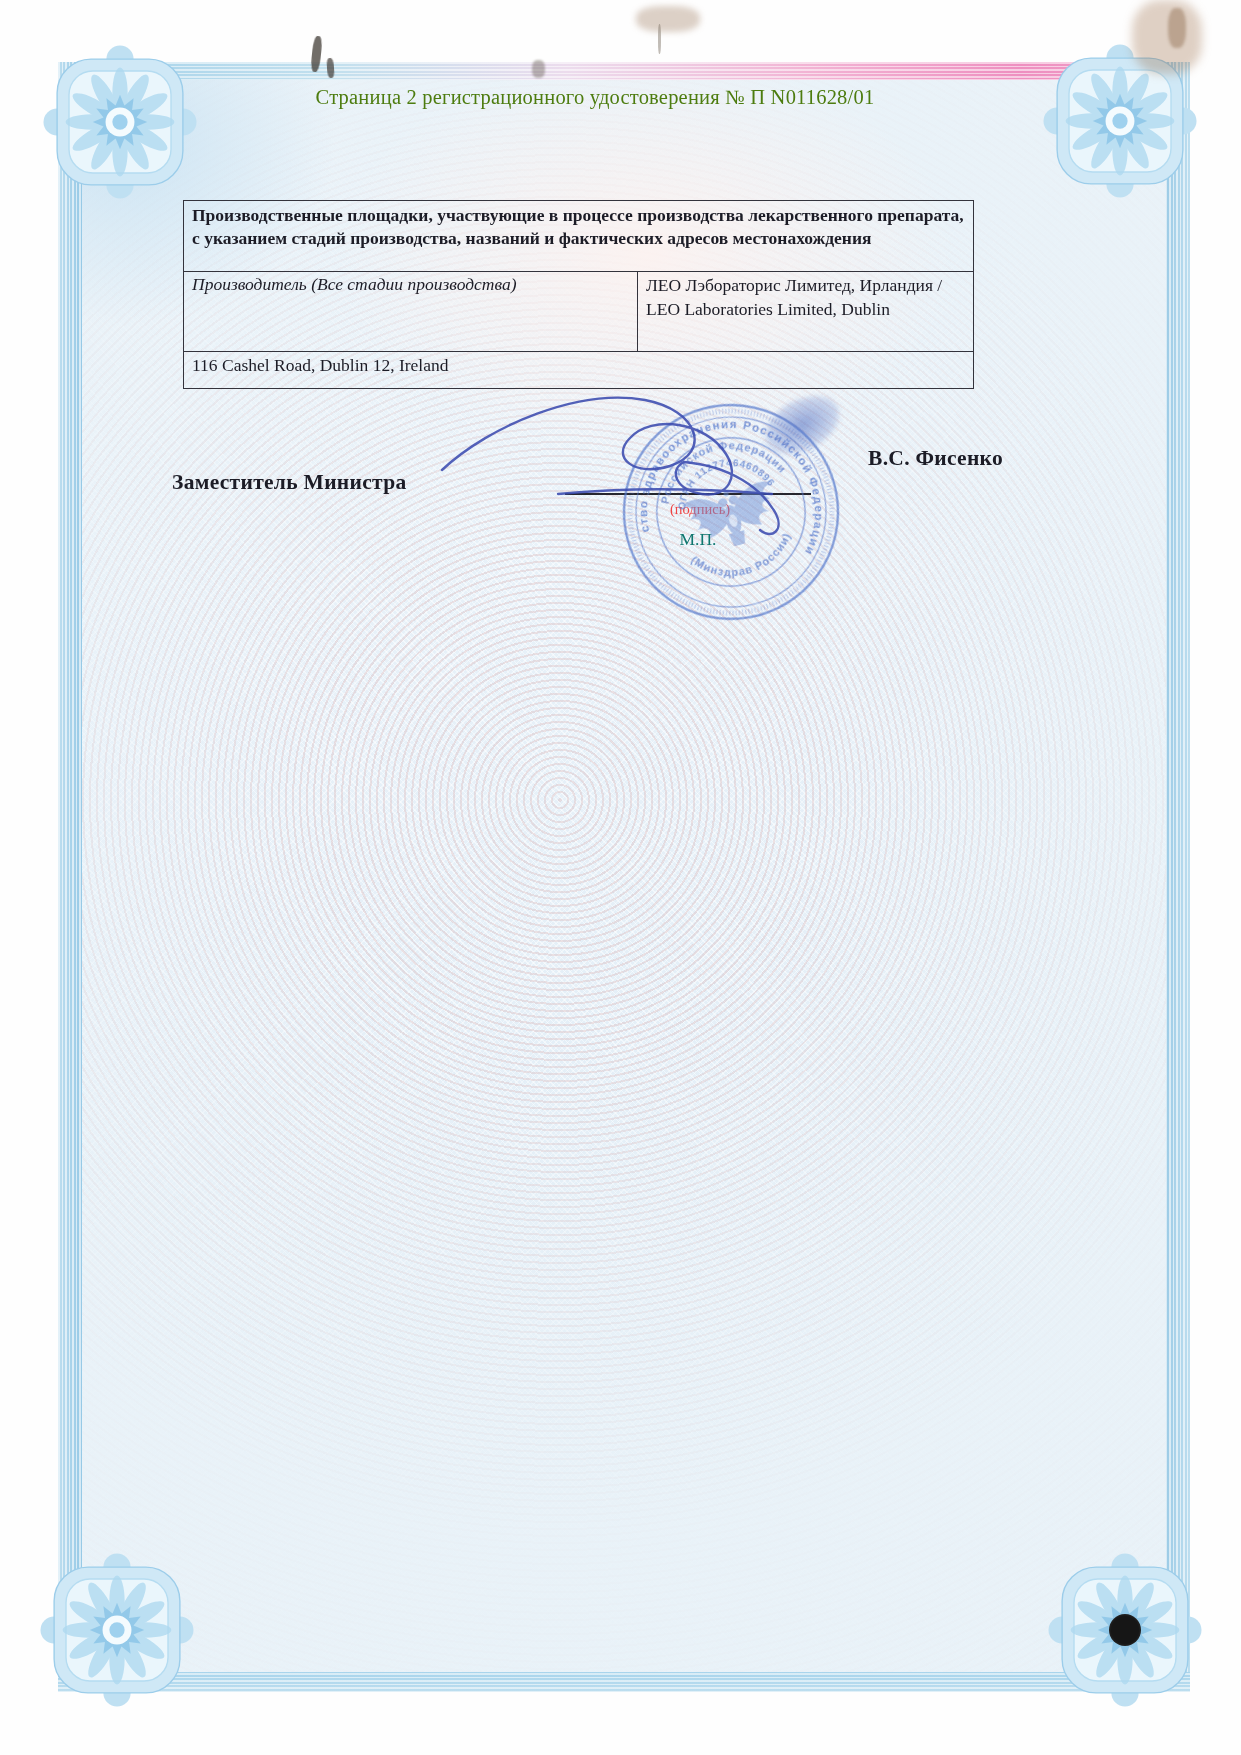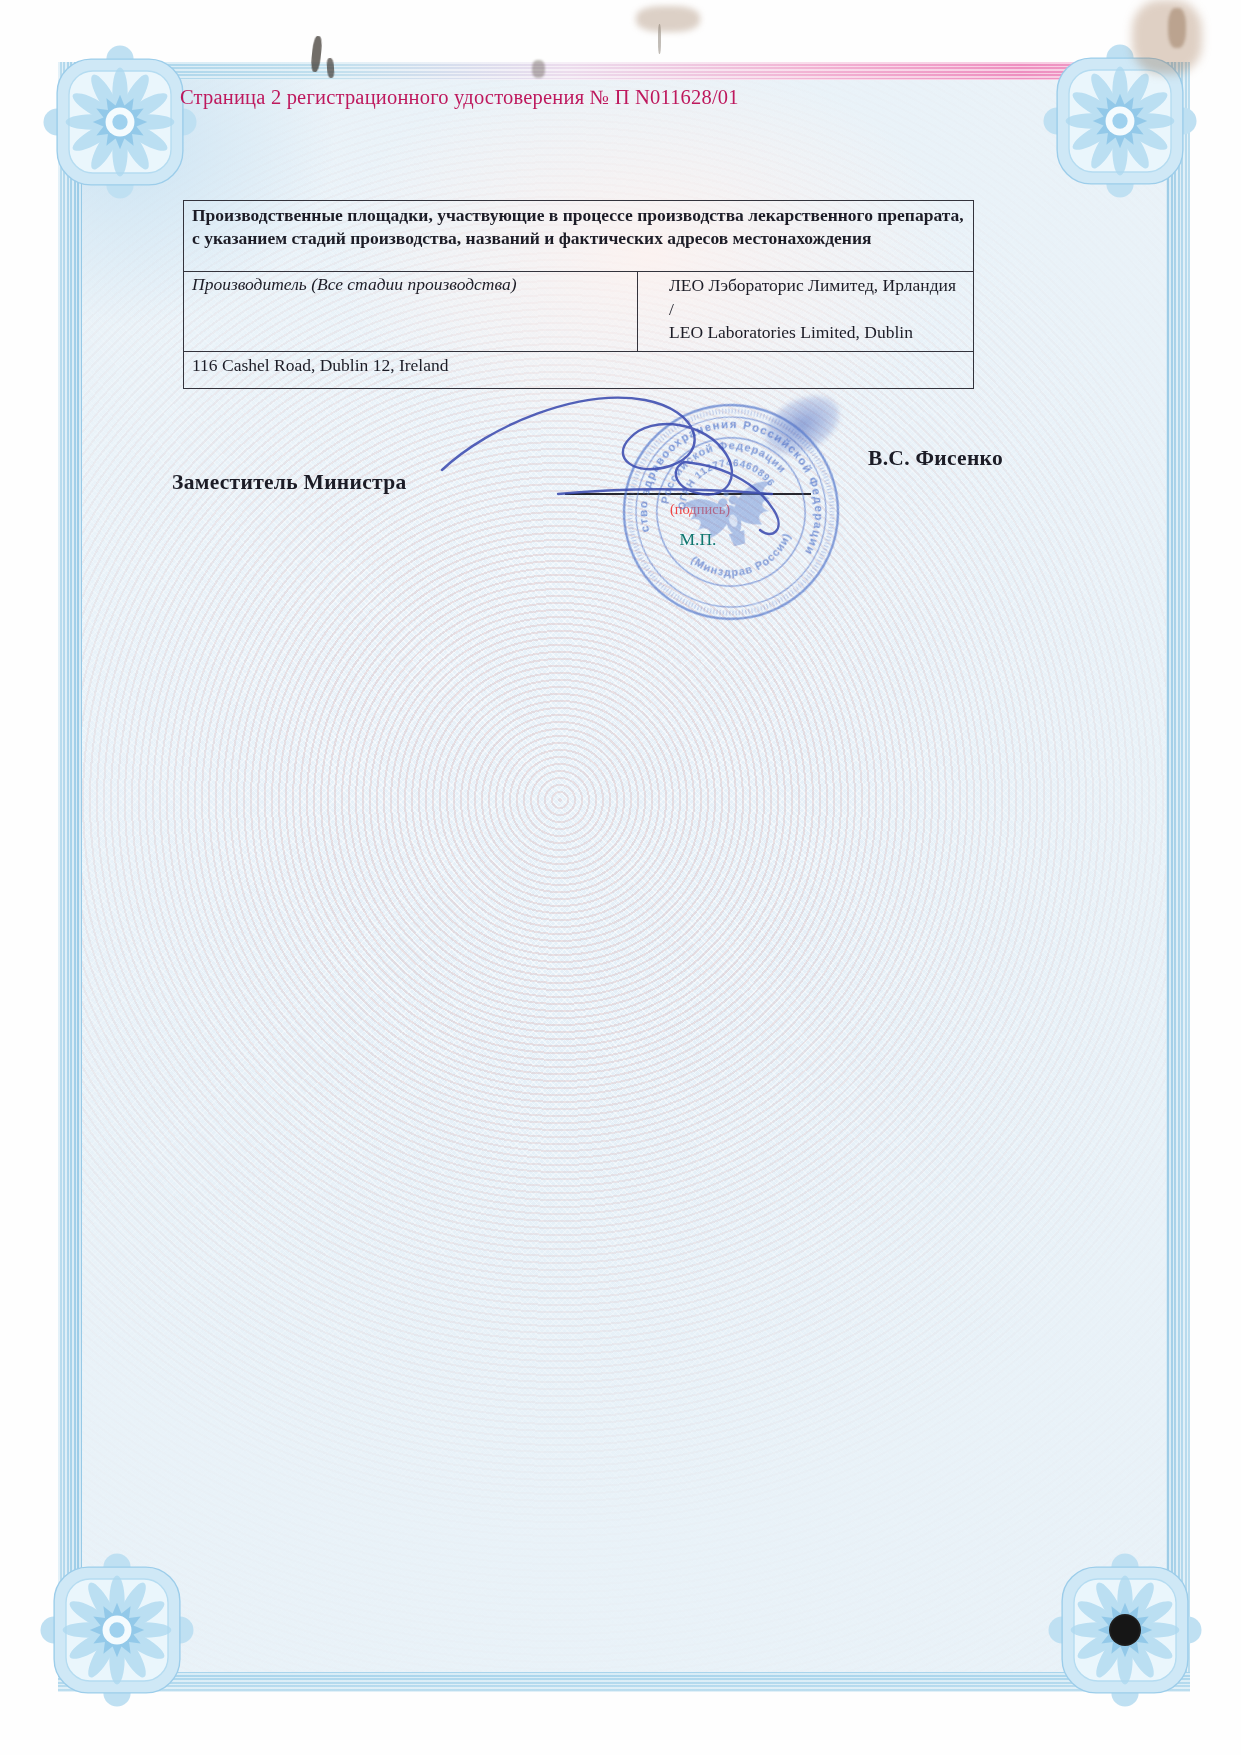--- a/index.html
+++ b/index.html
@@ -51,33 +51,33 @@
   .rosette.tl{left:35px;top:37px;}
   .rosette.tr{left:1035px;top:36px;}
   .rosette.bl{left:32px;top:1545px;}
   .rosette.br{left:1040px;top:1545px;}
   .punch-dot{
     position:absolute;left:1109px;top:1614px;width:32px;height:32px;border-radius:50%;
     background:radial-gradient(circle,#161616 60%,#2e2e2e 80%,rgba(40,40,40,.25) 95%,transparent);
   }
   
   .doc-header{
-    position:absolute;left:180px;top:86px;width:830px;text-align:left;
-    font-size:20.5px;color:#be185d;letter-spacing:.2px;
+    position:absolute;left:180px;top:86px;width:830px;text-align:center;
+    font-size:20.5px;color:#4d7c0f;letter-spacing:.2px;
   }
   
   .sites-table{
     position:absolute;left:183px;top:200px;width:791px;
     border:1.6px solid #33333c;box-sizing:border-box;
   }
   .sites-title{
     padding:3px 8px 5px 8px;font-weight:bold;font-size:17.5px;line-height:1.33;min-height:62px;
   }
   .sites-row2{
-    display:flex;border-top:1.4px solid #33333c;min-height:80px;box-sizing:border-box;gap:23px;
+    display:flex;border-top:1.4px solid #33333c;min-height:80px;box-sizing:border-box;
   }
   .cell-producer{
     width:454px;box-sizing:border-box;border-right:1.4px solid #33333c;
     padding:2px 8px;font-style:italic;font-size:17.5px;
   }
   .cell-manufacturer{
     flex:1;padding:2px 8px;font-size:17.5px;line-height:1.35;
   }
   .sites-row3{
     border-top:1.4px solid #33333c;padding:3px 8px 5px 8px;font-size:17.5px;min-height:28px;

